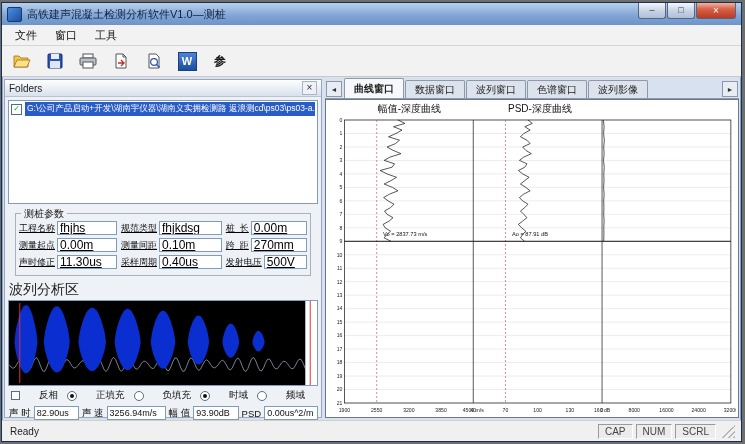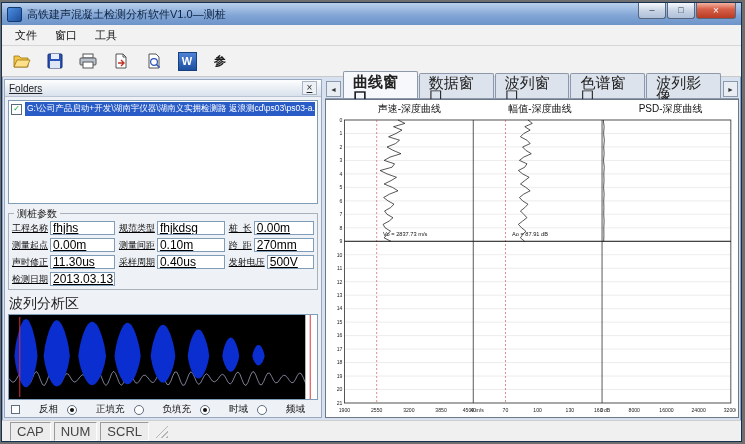--- a/index.html
+++ b/index.html
@@ -18,28 +18,28 @@
   .menu-item{font-size:11px;color:#111;padding:2px 9px;}
   
   .toolbar{height:30px;background:#f2f2f2;border-bottom:1px solid #c9c9c9;display:flex;align-items:center;gap:7px;padding:0 7px;flex:0 0 auto;}
   .tool-btn{width:24px;height:23px;display:flex;align-items:center;justify-content:center;border:1px solid transparent;border-radius:2px;}
   .tool-btn svg{display:block;}
   .word-badge{width:17px;height:17px;background:linear-gradient(#4d82d6,#1e4f9e);border:1px solid #164180;color:#fff;font-weight:bold;font-size:11px;display:flex;align-items:center;justify-content:center;}
   .ref-badge{font-size:12px;color:#1a1a1a;font-weight:bold;}
   
   .main{flex:1;display:flex;gap:3px;padding:2px;min-height:0;}
   .left-panel{width:318px;flex:0 0 auto;background:#eef1f6;border:1px solid #9aa7bd;display:flex;flex-direction:column;box-sizing:border-box;min-height:0;}
-  .panel-header{height:16px;background:linear-gradient(#fdfefe,#d9e1ec);border-bottom:1px solid #b9c3d2;display:flex;align-items:center;padding:0 4px;font-size:10px;color:#222;flex:0 0 auto;text-decoration:underline;}
+  .panel-header{height:16px;background:linear-gradient(#fdfefe,#d9e1ec);border-bottom:1px solid #b9c3d2;display:flex;align-items:center;padding:0 4px;font-size:10px;color:#222;flex:0 0 auto;}
   .panel-close{margin-left:auto;width:13px;height:12px;display:flex;align-items:center;justify-content:center;font-size:10px;color:#333;border:1px solid #a9b4c4;background:#eef1f6;line-height:10px;}
   .listbox{height:102px;margin:3px 3px 1px;background:#fff;border:1px solid #7f9db9;overflow:hidden;flex:0 0 auto;}
   .list-item{display:flex;align-items:center;gap:3px;padding:1px 2px;}
   .cbx{width:9px;height:9px;border:1px solid #596a7e;background:#fff;font-size:8px;line-height:8px;color:#0a3;display:flex;align-items:center;justify-content:center;flex:0 0 auto;}
   .item-label{background:#2a5cc8;color:#fff;font-size:8.5px;white-space:nowrap;overflow:hidden;padding:1px 2px;flex:1;}
   
-  .groupbox{position:relative;margin:8px 3px 2px;border:1px solid #a8b0bc;padding:7px 3px 3px;flex:0 0 auto;}
+  .groupbox{position:relative;margin:8px 10px 2px;border:1px solid #a8b0bc;padding:7px 3px 3px;flex:0 0 auto;}
   .group-title{position:absolute;top:-7px;left:5px;background:#eef1f6;font-size:10px;padding:0 3px;color:#1a1a1a;}
   .fields-grid{display:grid;grid-template-columns:1.05fr 1.08fr 0.87fr;gap:3px 4px;text-decoration:underline;}
   .fld{display:flex;align-items:center;gap:2px;min-width:0;}
   .flabel{font-size:9px;color:#111;white-space:pre;flex:0 0 auto;}
   .fval{flex:1;min-width:0;height:12px;border:1px solid #7f9db9;background:#fff;font-size:12px;line-height:12px;padding:0 2px;white-space:nowrap;overflow:hidden;color:#000;}
   
   .wave-title{font-size:14px;color:#1a1a1a;padding:3px 4px 1px;flex:0 0 auto;}
   .wavebox{height:84px;margin:0 3px;background:#000;border:1px solid #7f9db9;flex:0 0 auto;}
   .wavebox svg{width:100%;height:100%;display:block;}
   
@@ -51,30 +51,30 @@
   .meas-row{display:flex;align-items:center;gap:3px;padding:3px 3px 3px 4px;font-size:9.5px;color:#111;flex:0 0 auto;}
   .mlabel{white-space:pre;flex:0 0 auto;}
   .mval{height:12px;border:1px solid #7f9db9;background:#fff;font-size:9px;line-height:12px;padding:0 2px;white-space:nowrap;overflow:hidden;}
   .mv1{width:46px;} .mv2{width:62px;} .mv3{width:46px;} .mv4{width:56px;}
   
   .right-panel{flex:1;display:flex;flex-direction:column;min-width:0;min-height:0;}
   .tabstrip{height:19px;display:flex;align-items:flex-end;gap:2px;padding:0 1px;border-bottom:1px solid #8d99ab;flex:0 0 auto;}
   .tab-arrow{width:14px;height:14px;border:1px solid #8d99ab;background:#e8ecf3;font-size:7px;display:flex;align-items:center;justify-content:center;color:#333;margin-bottom:1px;}
   .tab-arrow.right{margin-left:auto;}
   .tabs{display:flex;gap:1px;align-items:flex-end;}
-  .tab{font-size:15px;color:#222;background:#dde3ec;border:1px solid #8d99ab;border-bottom:none;border-radius:2px 2px 0 0;padding:2px 9px 9px;height:13px;line-height:13px;}
+  .tab{font-size:10px;color:#222;background:#dde3ec;border:1px solid #8d99ab;border-bottom:none;border-radius:2px 2px 0 0;padding:2px 9px 2px;height:13px;line-height:13px;}
   .tab.active{background:#f6f8fb;height:15px;line-height:15px;font-weight:bold;}
   .chart-area{flex:1;margin:0;border:1px solid #6d7889;background:#fff;display:flex;flex-direction:column;min-height:0;padding:2px 2px 1px;}
   .chart-titles{display:grid;grid-template-columns:1fr 1fr 1fr;margin-left:16px;flex:0 0 auto;}
   .chart-titles span{text-align:center;font-size:10px;color:#111;}
   .chart-svg{flex:1;width:100%;min-height:0;}
   
   .statusbar{height:20px;background:#f0f0f0;border-top:1px solid #cfcfcf;display:flex;align-items:center;padding:0 6px 0 8px;gap:3px;flex:0 0 auto;}
   .status-text{font-size:10px;color:#222;flex:1;}
-  .status-cell{font-size:13px;color:#444;border:1px solid;border-color:#9a9a9a #fdfdfd #fdfdfd #9a9a9a;background:#ececec;padding:1px 6px;}
+  .status-cell{font-size:10px;color:#444;border:1px solid;border-color:#9a9a9a #fdfdfd #fdfdfd #9a9a9a;background:#ececec;padding:1px 6px;}
   .grip{width:13px;height:13px;margin-left:3px;background:
     linear-gradient(135deg,transparent 50%,#b5b5b5 50%,#b5b5b5 57%,transparent 57%,transparent 71%,#b5b5b5 71%,#b5b5b5 78%,transparent 78%,transparent 92%,#b5b5b5 92%);}
 </style>
 </head>
 <body>
 
 <div class="desktop">
   <div class="window">
 
     <div class="titlebar">
@@ -182,24 +182,20 @@
                 <span class="flabel">声时修正</span>
                 <div class="fval">11.30us</div>
               </div>
             <div class="fld">
                 <span class="flabel">采样周期</span>
                 <div class="fval">0.40us</div>
               </div>
             <div class="fld">
                 <span class="flabel">发射电压</span>
                 <div class="fval">500V</div>
-              </div>
-            <div class="fld">
-                <span class="flabel">检测日期</span>
-                <div class="fval">2013.03.13</div>
               </div>
             <div class="fld"></div>
           </div>
         </div>
 
         <div class="wave-title">波列分析区</div>
         <div class="wavebox">
           <svg viewBox="0 0 312 82" preserveAspectRatio="none">
               <polyline points="0,62.0 2,64.4 4,65.7 6,64.7 8,61.7 10,58.4 12,57.0 14,58.6 16,62.7 18,66.7 20,68.1 22,65.7 24,60.9 26,56.5 28,55.3 30,58.3 32,63.6 34,68.0 36,68.8 38,65.4 40,60.0 42,56.0 44,55.7 46,59.2 48,64.2 50,67.6 52,67.5 54,64.1 56,59.9 58,57.3 60,57.7 62,60.6 64,63.8 66,65.5 68,64.9 70,62.8 72,60.3 74,58.4 76,58.5 78,61.0 80,64.6 82,67.0 84,66.4 86,62.9 88,58.5 90,55.9 92,57.0 94,61.4 96,66.3 98,68.8 100,67.1 102,62.3 104,57.2 106,55.0 108,57.1 110,62.1 112,67.0 114,68.6 116,66.3 118,61.5 120,57.3 122,56.2 124,58.6 126,62.7 128,66.0 130,66.6 132,64.5 134,61.2 136,58.9 138,58.8 140,60.4 142,62.9 144,65.3 146,66.0 148,64.1 150,60.5 152,57.4 154,56.9 156,59.6 158,64.1 160,67.7 162,67.9 164,64.4 166,59.2 168,55.6 170,55.8 172,59.8 174,65.3 176,68.7 178,68.1 180,63.7 182,58.5 184,55.5 186,56.6 188,60.8 190,65.4 192,67.7 194,66.5 196,62.7 198,59.0 200,57.4 202,58.7 204,61.7 206,64.4 208,65.3 210,64.3 212,62.1 214,59.3 216,57.8 218,58.9 220,62.2 222,65.8 224,67.4 226,65.7 228,61.4 230,57.2 232,55.6 234,58.0 236,63.0 238,67.6 240,68.8 242,65.9 244,60.5 246,56.1 248,55.3 250,58.5 252,63.8 254,67.8 256,68.2 258,64.9 260,60.1 262,56.8 264,56.8 266,59.9 268,63.9 270,66.3 272,65.9 274,63.4 276,60.5 278,58.9 280,59.2 282,61.0 284,63.9 286,66.0 288,65.9 290,63.2 292,59.2 294,56.7 296,57.2 298,60.9 300,65.6 302,68.3 304,67.3 306,62.8 308,57.7 310,55.1 312,56.7 " fill="none" stroke="#c8d0f0" stroke-width="0.6"></polyline>
               <polygon points="5.5,40.0 6.6,30.2 7.8,24.2 9.0,19.3 10.1,15.2 11.3,11.8 12.5,9.0 13.6,6.8 14.8,5.2 16.0,4.3 17.2,4.0 18.3,4.3 19.5,5.2 20.7,6.8 21.8,9.0 23.0,11.8 24.2,15.2 25.3,19.3 26.5,24.2 27.7,30.2 28.9,40.0 28.9,40.0 27.7,48.4 26.5,53.4 25.4,57.6 24.2,61.1 23.0,64.0 21.8,66.4 20.7,68.2 19.5,69.5 18.3,70.3 17.2,70.6 16.0,70.3 14.8,69.5 13.7,68.2 12.5,66.4 11.3,64.0 10.1,61.1 9.0,57.6 7.8,53.4 6.6,48.4 5.5,40.0 " fill="#0b2ed0"></polygon>
@@ -258,21 +254,20 @@
             <span class="tab active">曲线窗口</span>
             <span class="tab">数据窗口</span>
             <span class="tab">波列窗口</span>
             <span class="tab">色谱窗口</span>
             <span class="tab">波列影像</span>
           </div>
           <span class="tab-arrow right">►</span>
         </div>
         <div class="chart-area">
           <div class="chart-titles">
-            <span>声速-深度曲线</span>
             <span>幅值-深度曲线</span>
             <span>PSD-深度曲线</span>
           </div>
           <svg class="chart-svg" viewBox="0 0 396 300" preserveAspectRatio="none">
               <line x1="16" y1="4" x2="391" y2="4" stroke="#cfcfcf" stroke-width="0.4"></line>
               <text x="14" y="5.8" text-anchor="end" font-size="5" fill="#222" font-family="Liberation Sans, sans-serif">0</text>
               <line x1="16" y1="17.476190476190474" x2="391" y2="17.476190476190474" stroke="#cfcfcf" stroke-width="0.4"></line>
               <text x="14" y="19.276190476190475" text-anchor="end" font-size="5" fill="#222" font-family="Liberation Sans, sans-serif">1</text>
               <line x1="16" y1="30.952380952380953" x2="391" y2="30.952380952380953" stroke="#cfcfcf" stroke-width="0.4"></line>
               <text x="14" y="32.75238095238095" text-anchor="end" font-size="5" fill="#222" font-family="Liberation Sans, sans-serif">2</text>
@@ -342,20 +337,21 @@
               <text x="359.75" y="296" text-anchor="middle" font-size="5" fill="#222" font-family="Liberation Sans, sans-serif">24000</text>
               <text x="391" y="296" text-anchor="middle" font-size="5" fill="#222" font-family="Liberation Sans, sans-serif">32000</text>
               <line x1="266" y1="125.28571428571428" x2="391" y2="125.28571428571428" stroke="#000" stroke-width="0.9"></line>
             </svg>
         </div>
       </div>
 
     </div>
 
     <div class="statusbar">
+      <span class="status-text">Ready</span>
       <span class="status-cell">CAP</span>
       <span class="status-cell">NUM</span>
       <span class="status-cell">SCRL</span>
       <span class="grip"></span>
     </div>
 
   </div>
 </div>
 
 </body></html>

